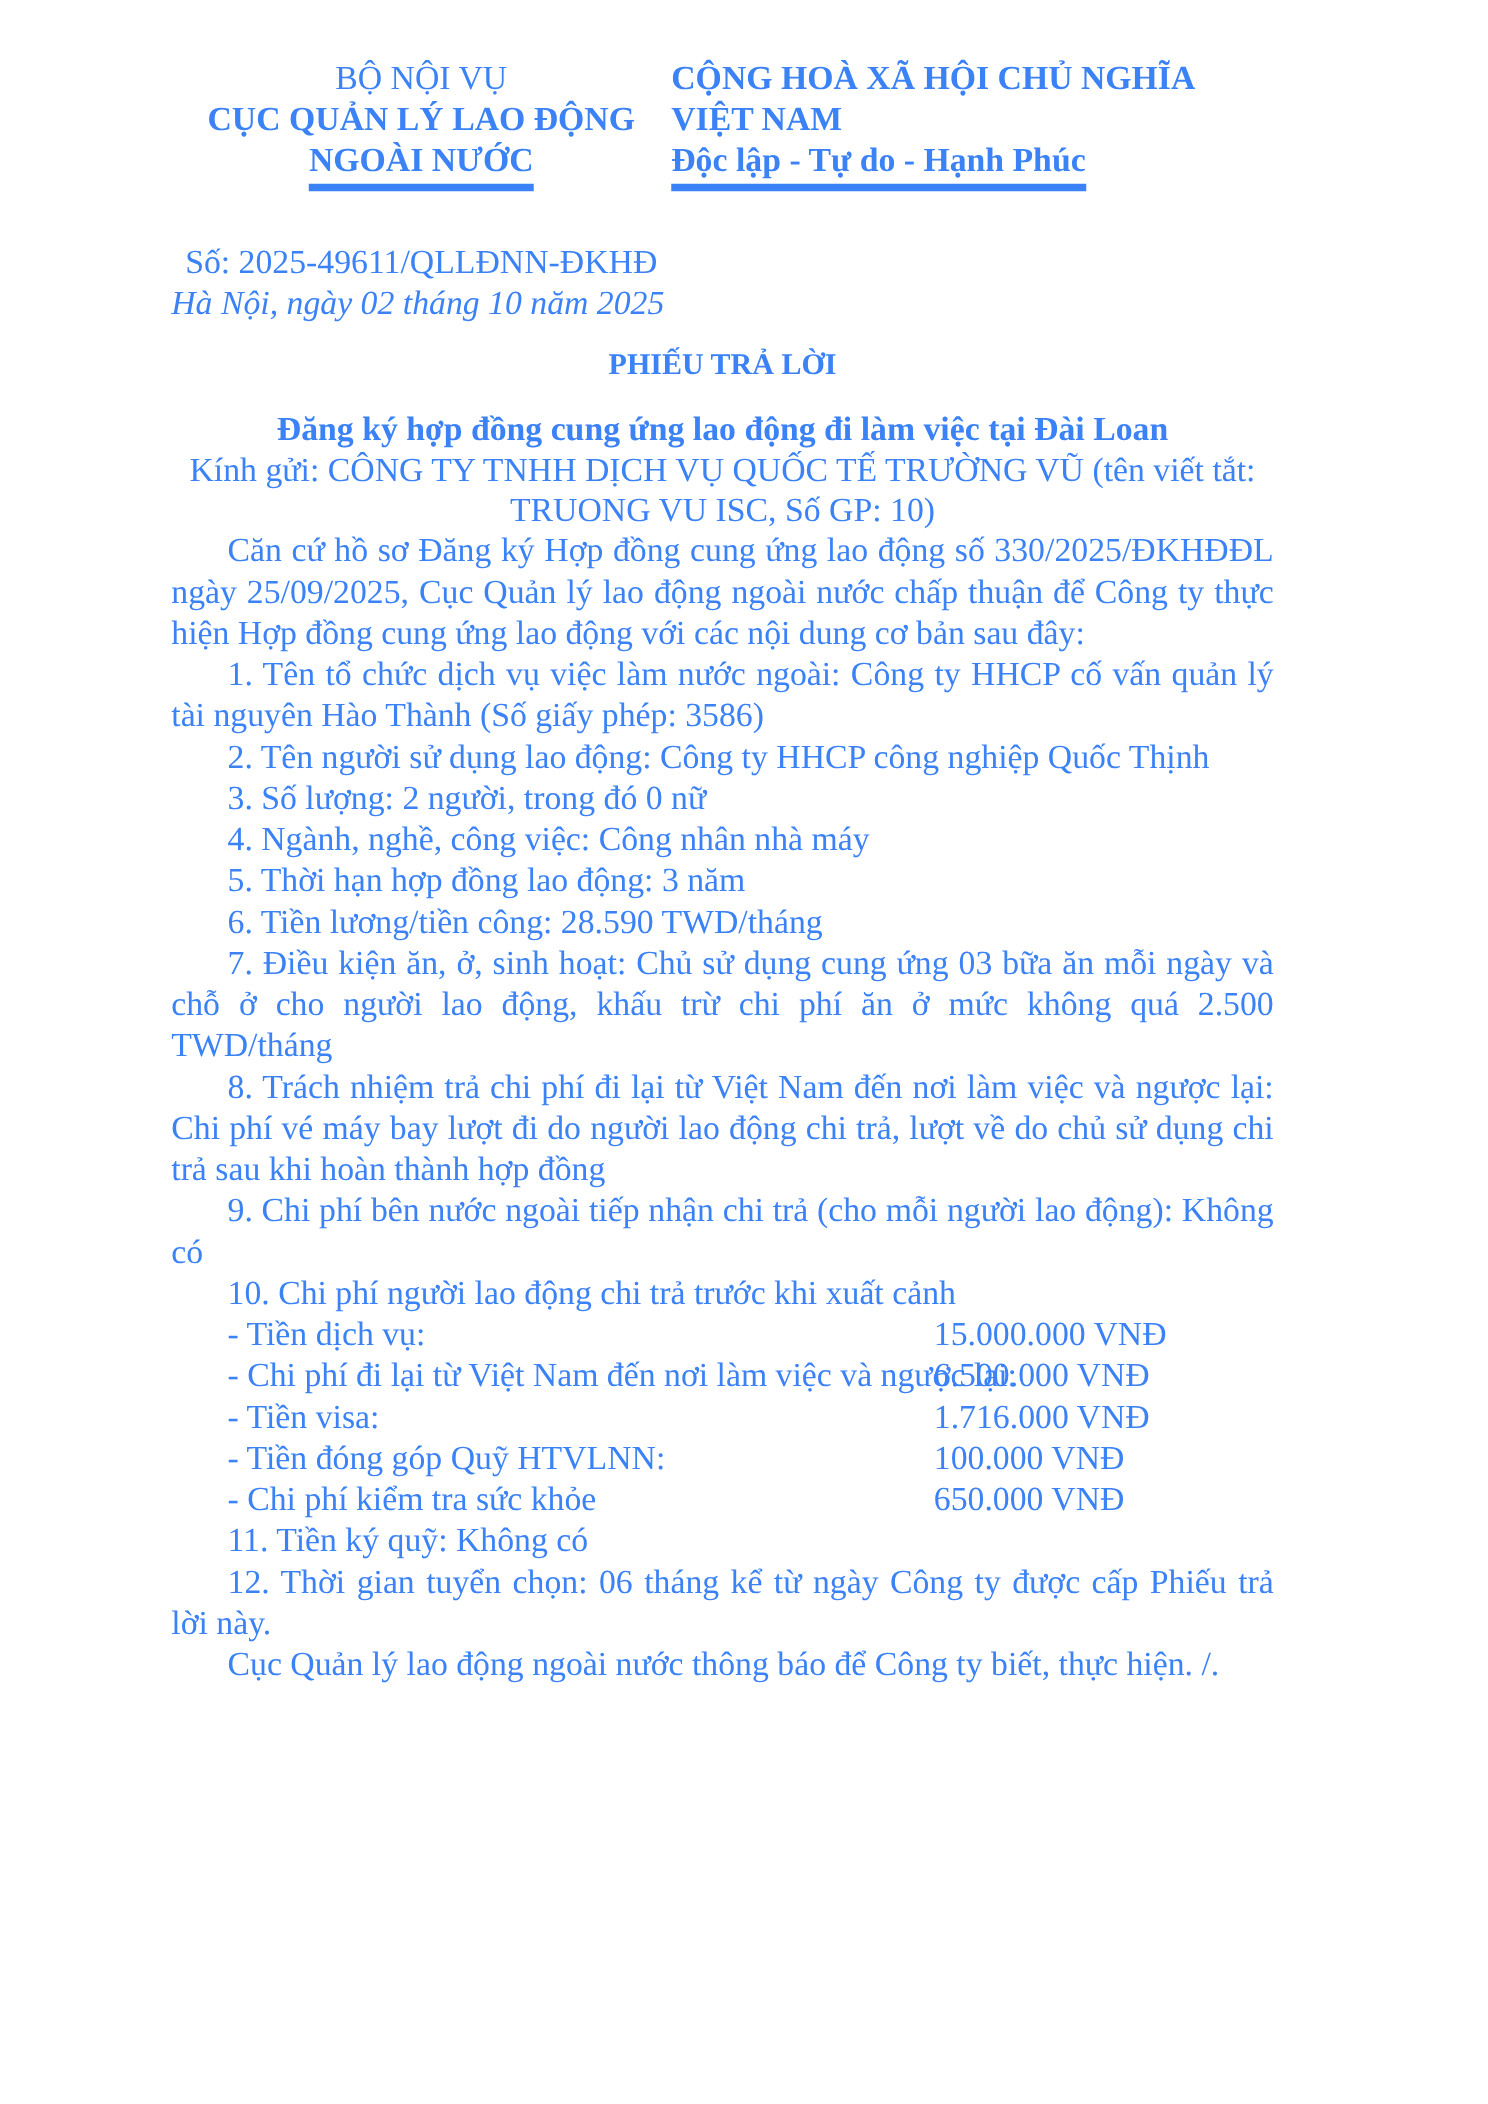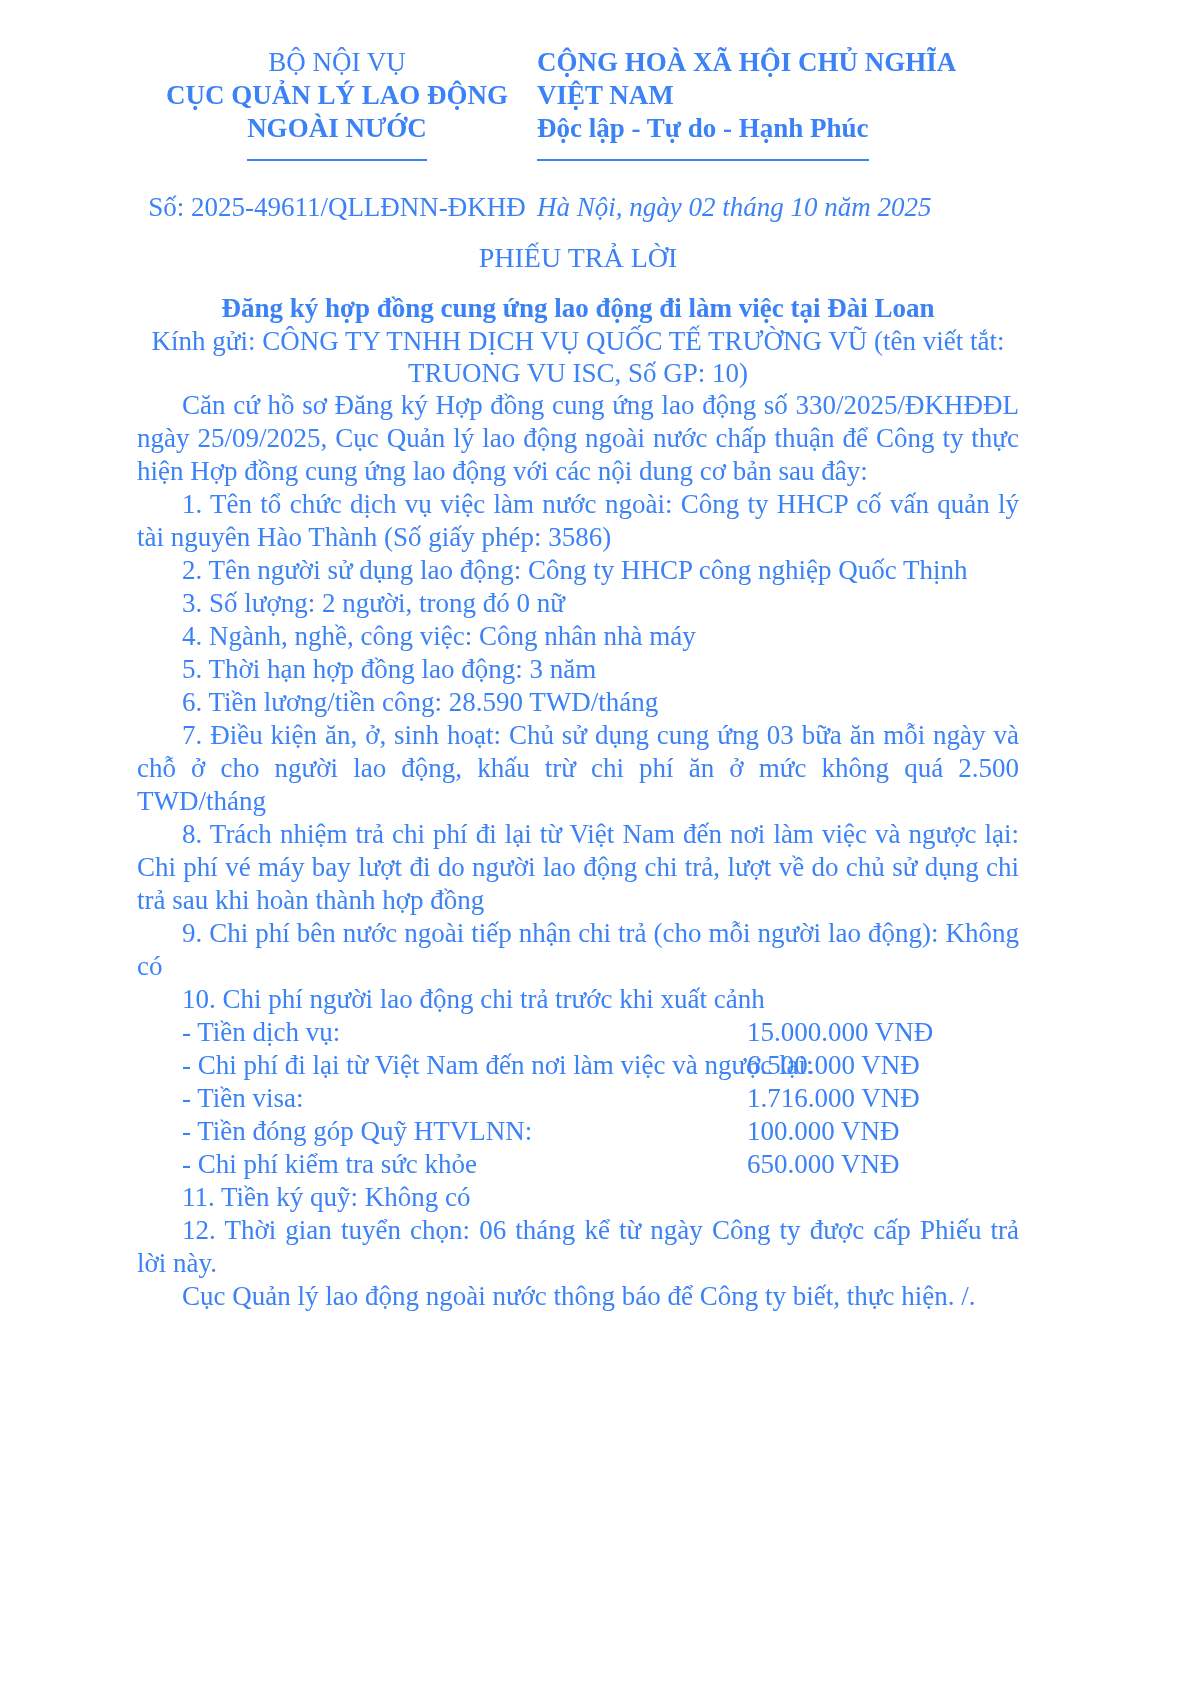--- a/index.html
+++ b/index.html
@@ -13,26 +13,26 @@
     font-size:27px;
     line-height:33px;
     padding:46px 135px 0 137px;
     overflow:hidden;
   }
   .hdr { display:flex; }
   .hdr-left  { width:400px; text-align:center; }
   .hdr-right { flex:1; text-align:left; }
   .b { font-weight:bold; }
   .i { font-style:italic; }
-  .u { display:inline-block; border-bottom:2px solid #3b82f6; padding-bottom:14px; }
-  .row2 { display:flex; margin-top:30px; }
+  .u { display:inline-block; border-bottom:6px solid #3b82f6; padding-bottom:2px; }
+  .row2 { display:flex; margin-top:40px;flex-direction:column; }
   .row2 .cell-left  { width:400px; text-align:center; }
   .row2 .cell-right { flex:1; text-align:left; }
   .title-block { margin-top:16px; text-align:center; }
-  .doc-title { font-weight:normal; font-size:28px; line-height:35px; }
+  .doc-title { font-weight:bold; font-size:24px; line-height:35px; }
   .doc-subtitle { font-weight:bold; margin-top:16px; line-height:34px; }
   .recipient { margin-top:0; line-height:32px; }
   .body-text p { margin:0; text-indent:45px; text-align:justify; }
   .fee-row { position:relative; padding-left:45px; }
   .fee-row .fee-value { position:absolute; left:610px; top:0; white-space:nowrap; }
 </style>
 </head>
 <body>
 
 <div class="page">

